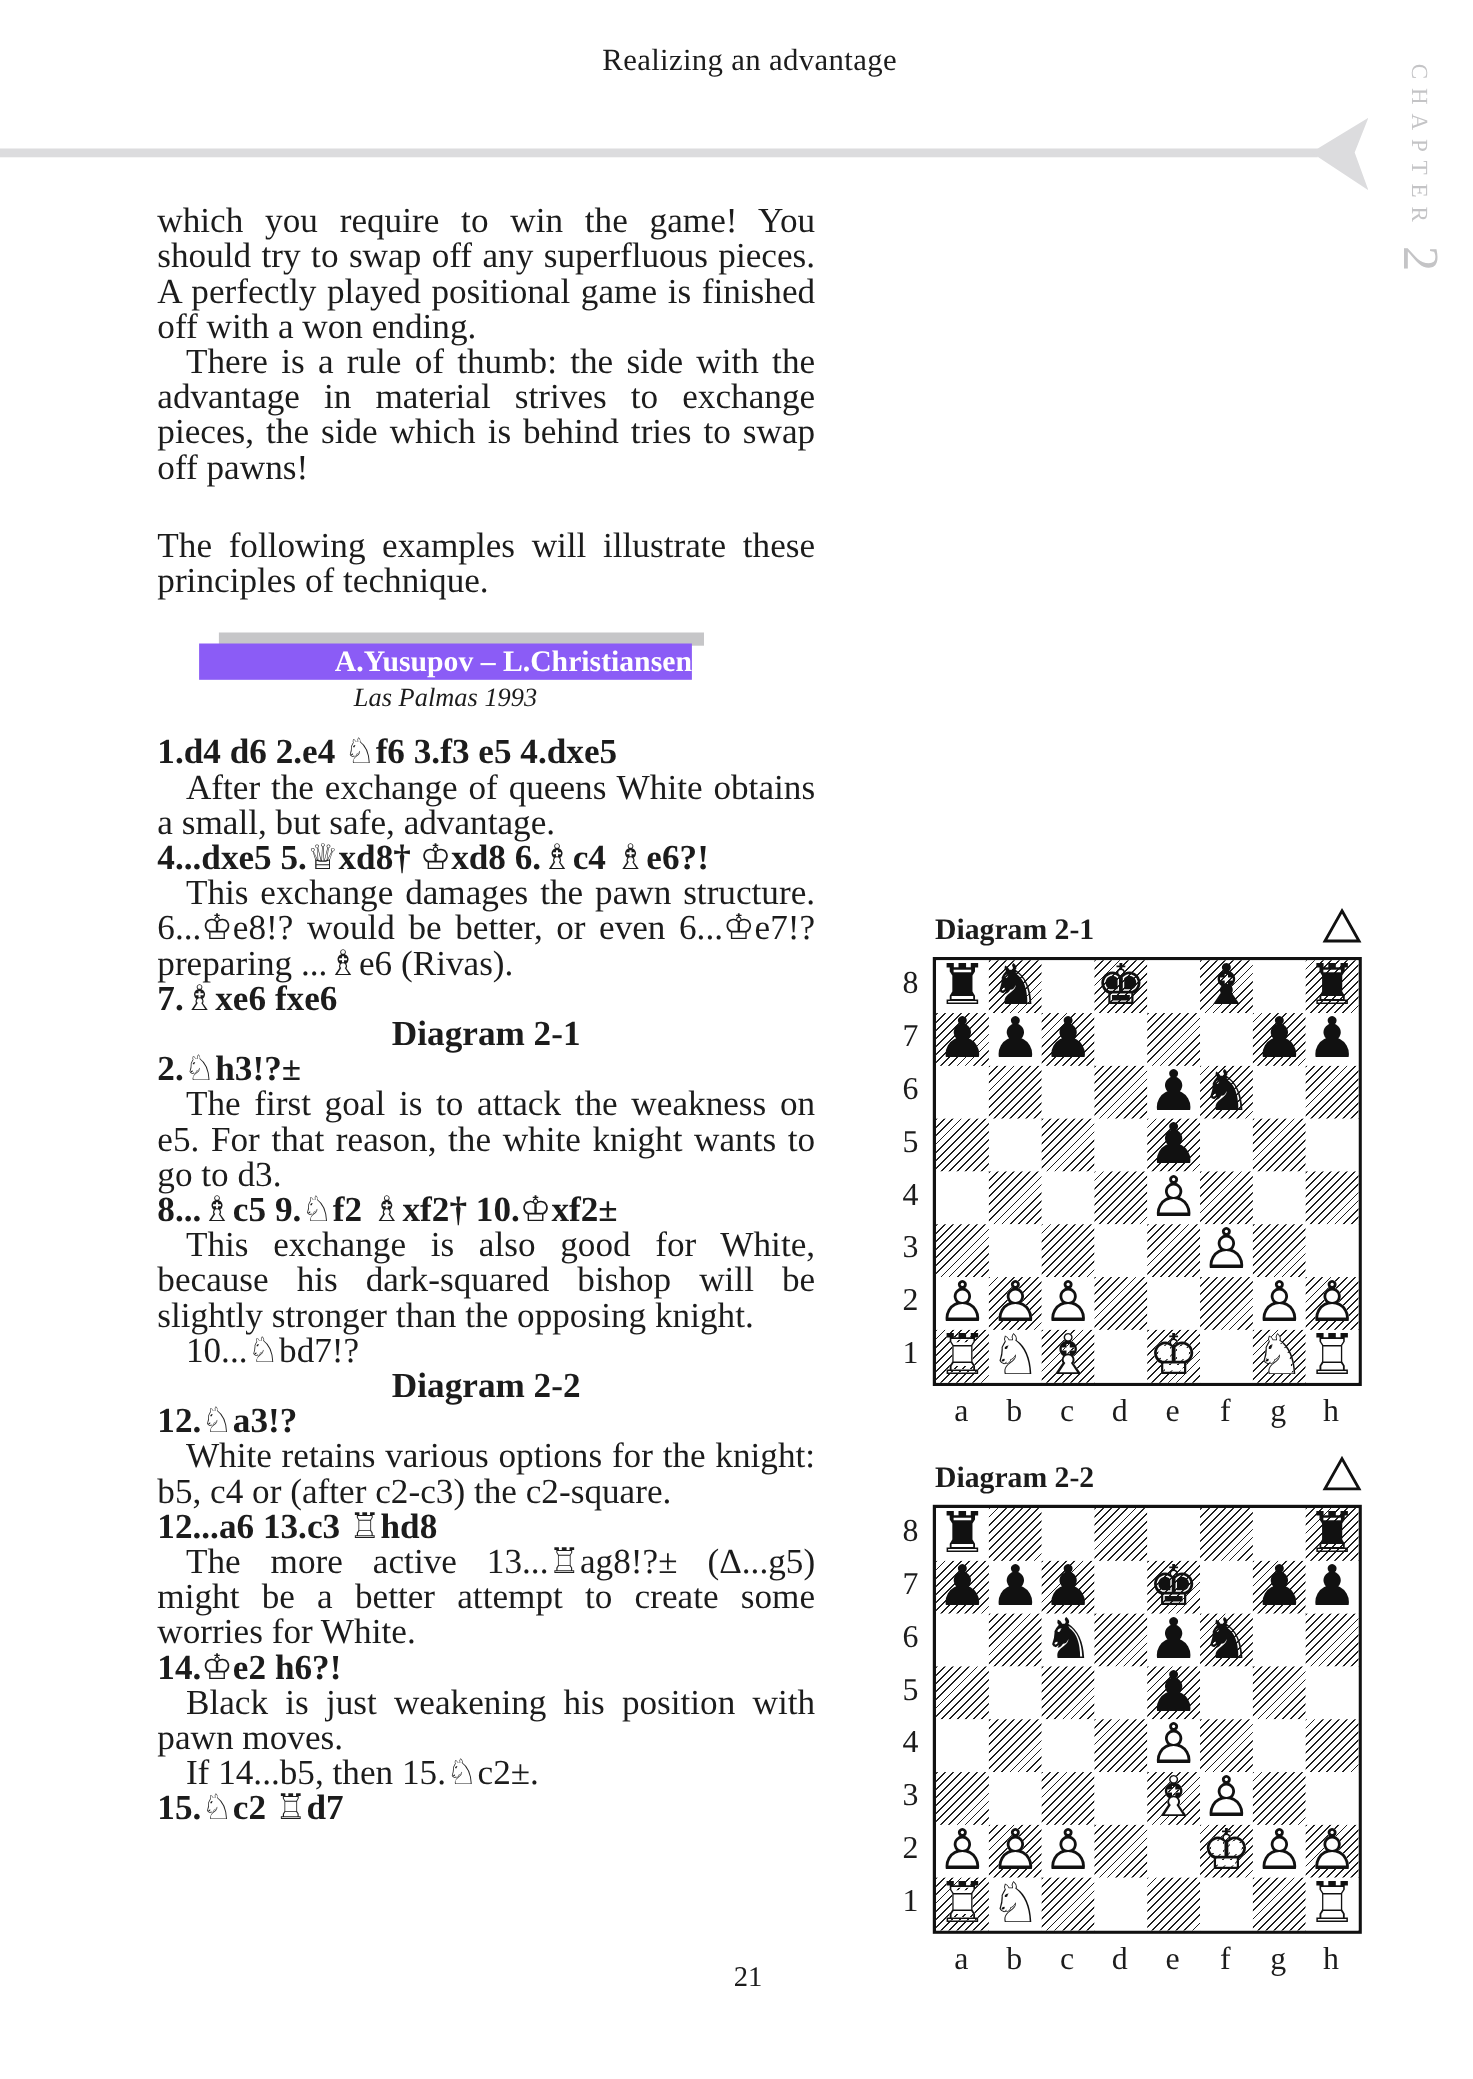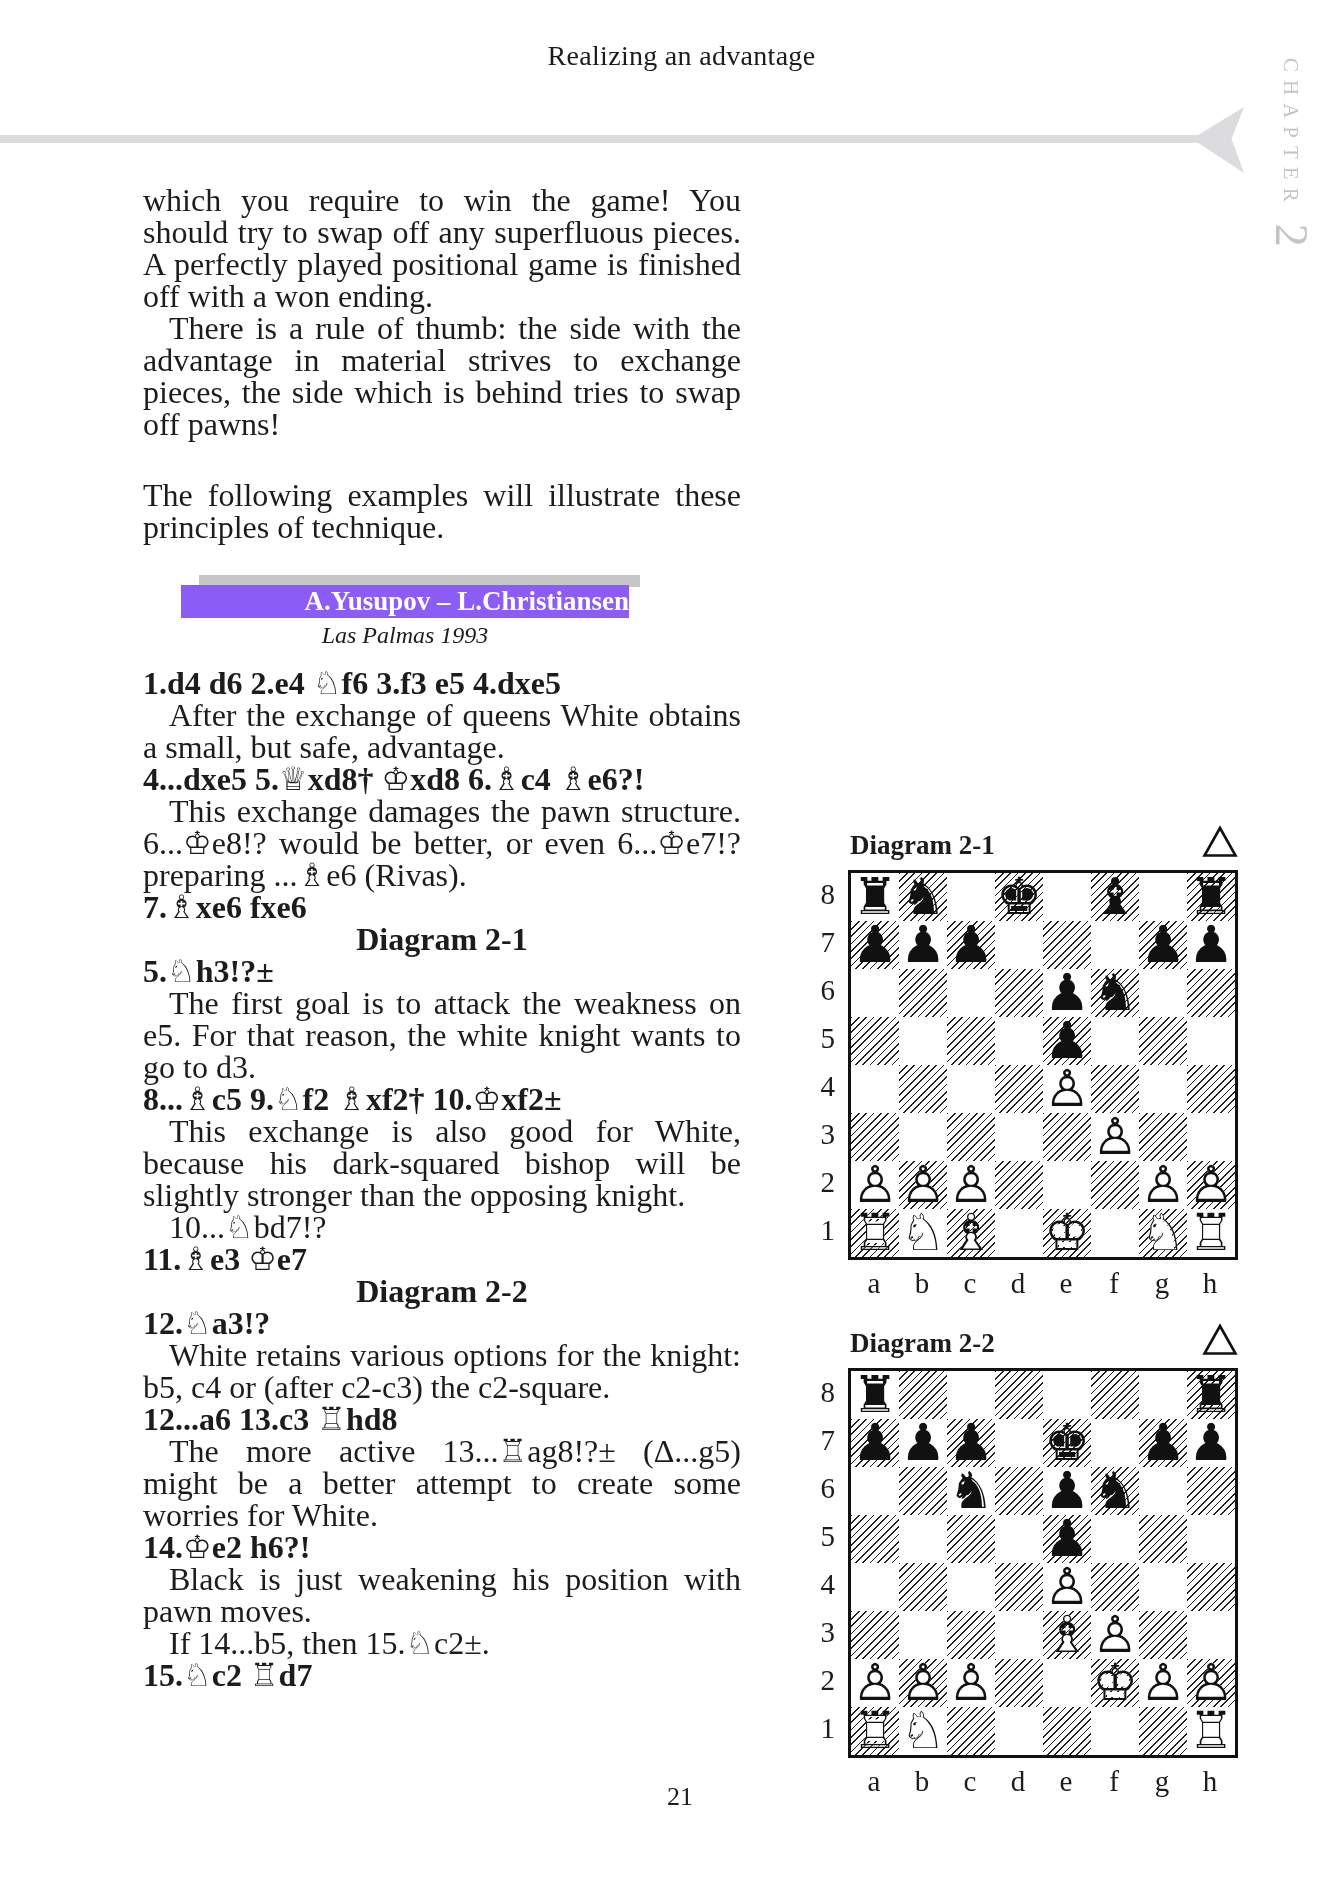--- a/index.html
+++ b/index.html
@@ -105,26 +105,25 @@
     <div class="event">Las Palmas 1993</div>
   </div>
 
   <div class="text-col" id="annotations">
       <p class="moves">1.d4 d6 2.e4 ♘f6 3.f3 e5 4.dxe5</p>
       <p class="comment">After the exchange of queens White obtains a small, but safe, advantage.</p>
       <p class="moves">4...dxe5 5.♕xd8† ♔xd8 6.♗c4 ♗e6?!</p>
       <p class="comment">This exchange damages the pawn structure. 6...♔e8!? would be better, or even 6...♔e7!? preparing ...♗e6 (Rivas).</p>
       <p class="moves">7.♗xe6 fxe6</p>
       <p class="diagram-ref">Diagram 2-1</p>
-      <p class="moves">5.♘h3!?±</p>
+      <p class="moves">2.♘h3!?±</p>
       <p class="comment">The first goal is to attack the weakness on e5. For that reason, the white knight wants to go to d3.</p>
       <p class="moves">8...♗c5 9.♘f2 ♗xf2† 10.♔xf2±</p>
       <p class="comment">This exchange is also good for White, because his dark-squared bishop will be slightly stronger than the opposing knight.</p>
       <p class="variation">10...♘bd7!?</p>
-      <p class="moves">11.♗e3 ♔e7</p>
       <p class="diagram-ref">Diagram 2-2</p>
       <p class="moves">12.♘a3!?</p>
       <p class="comment">White retains various options for the knight: b5, c4 or (after c2-c3) the c2-square.</p>
       <p class="moves">12...a6 13.c3 ♖hd8</p>
       <p class="comment">The more active 13...♖ag8!?± (Δ...g5) might be a better attempt to create some worries for White.</p>
       <p class="moves">14.♔e2 h6?!</p>
       <p class="comment">Black is just weakening his position with pawn moves.</p>
       <p class="variation">If 14...b5, then 15.♘c2±.</p>
       <p class="moves">15.♘c2 ♖d7</p>
     </div>

